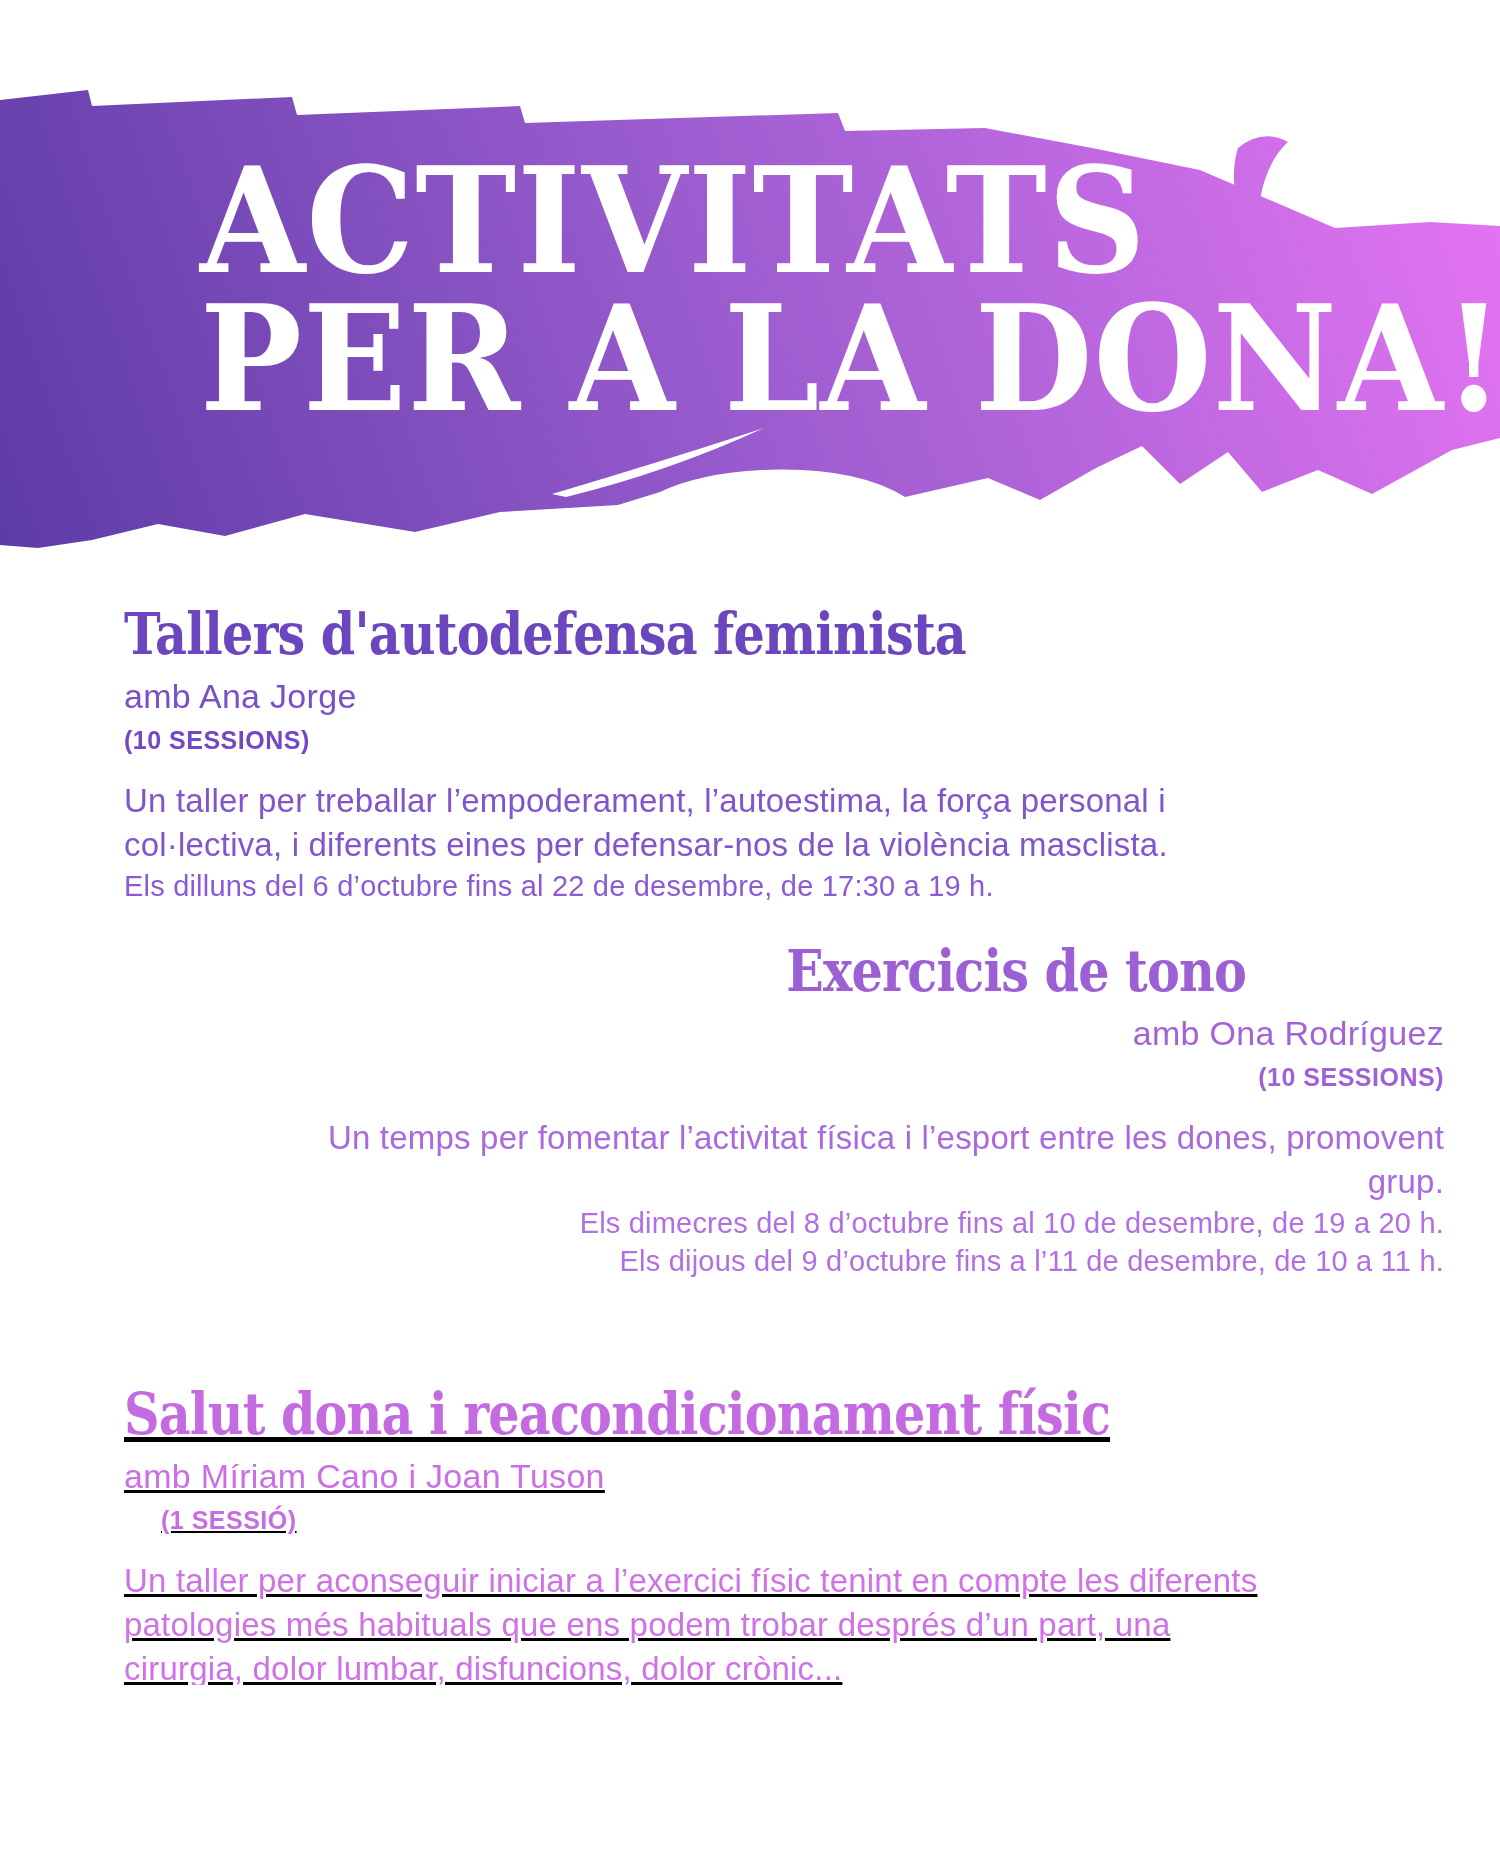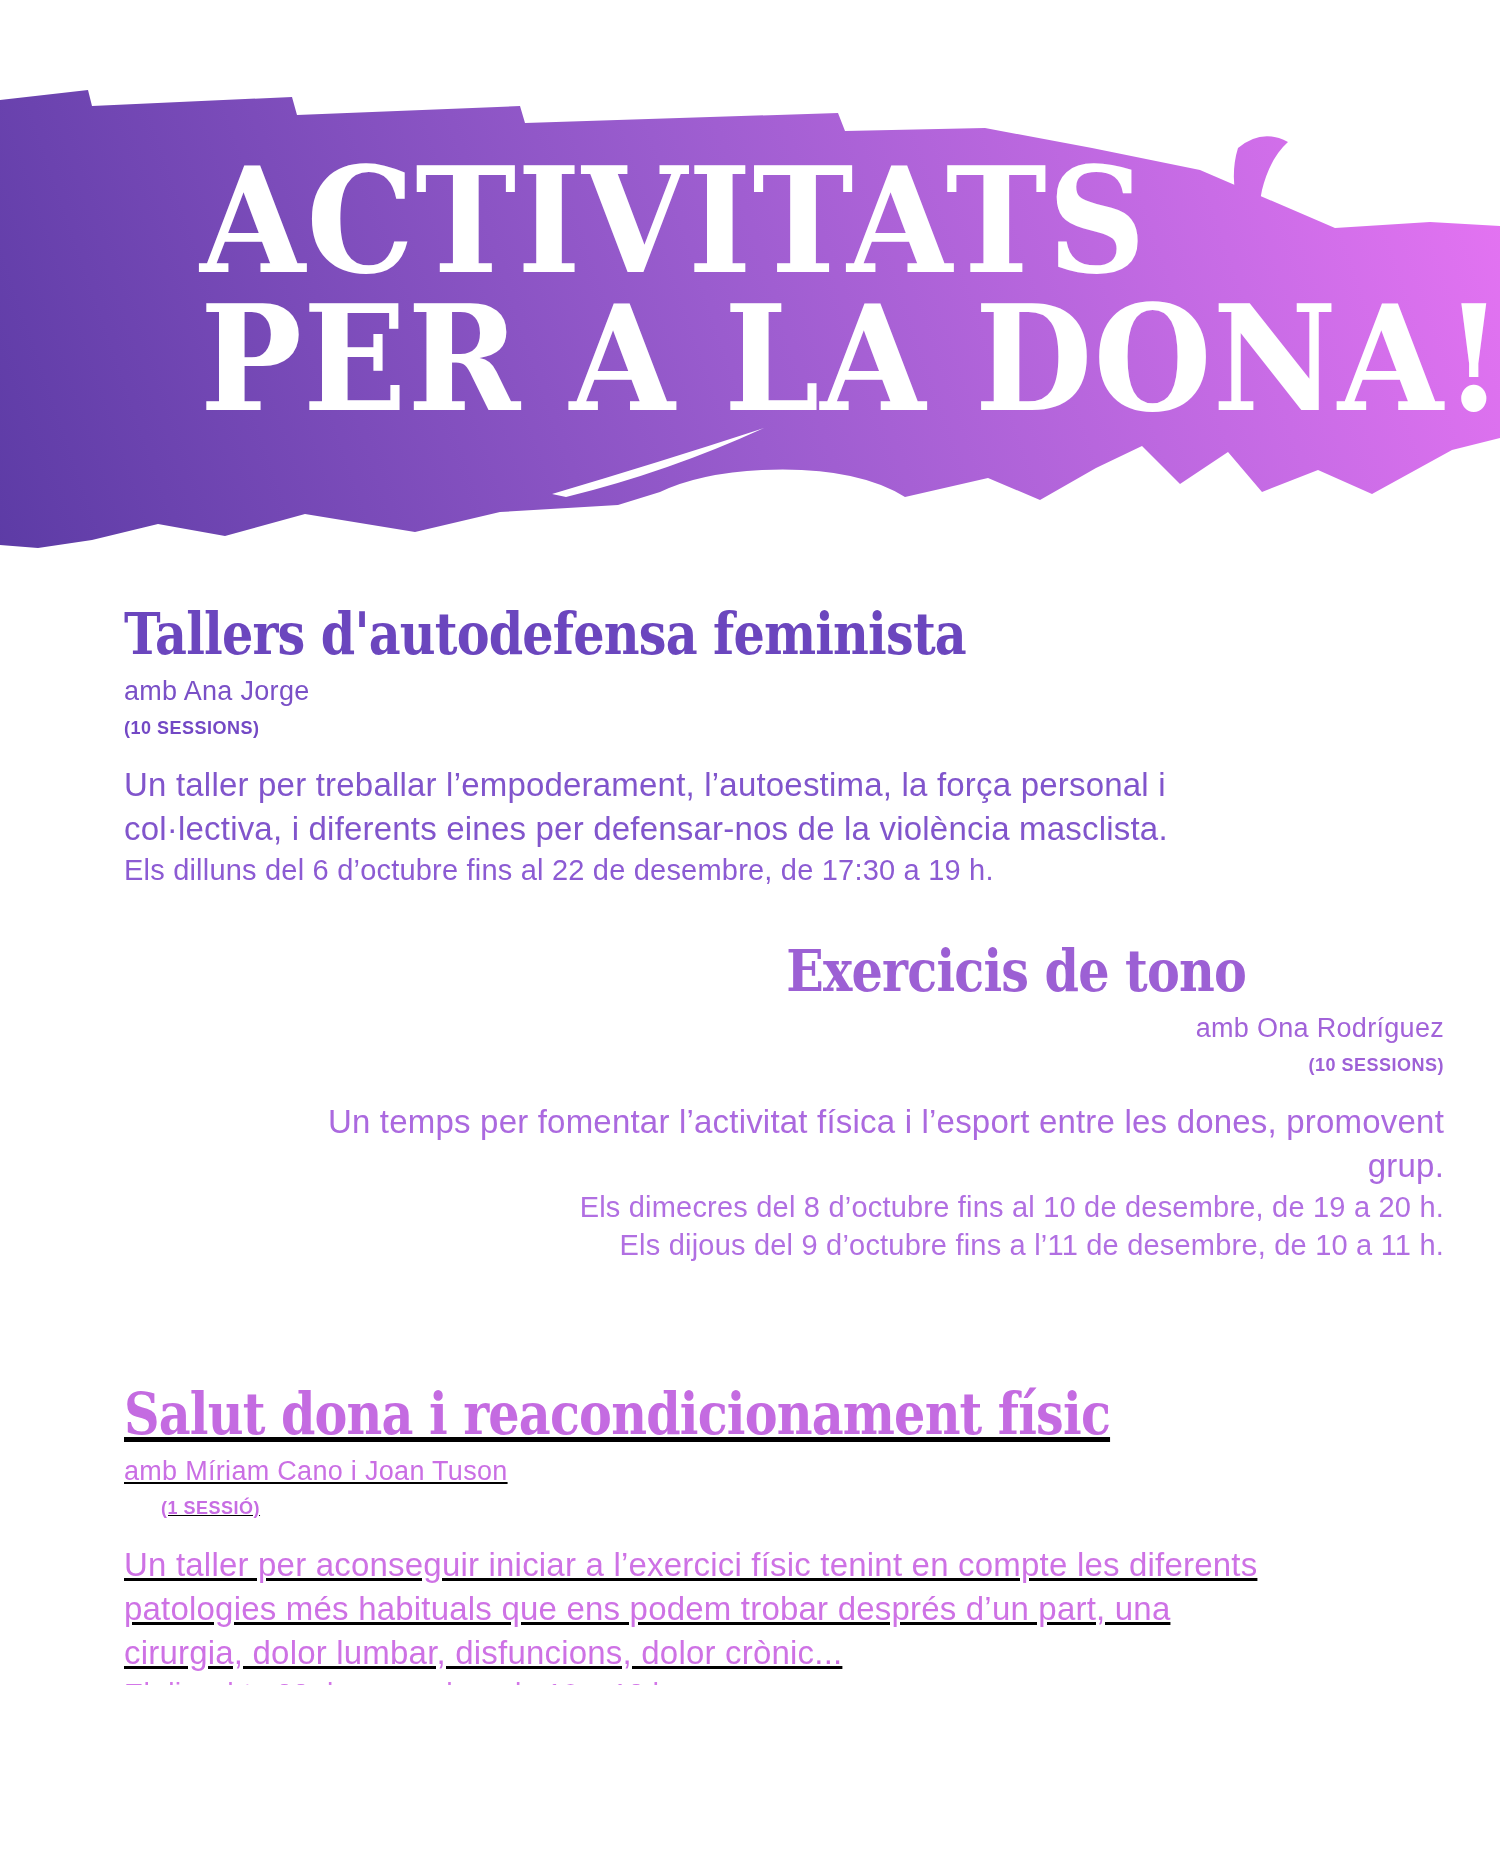--- a/index.html
+++ b/index.html
@@ -47,27 +47,27 @@
     font-weight: bold;
     font-size: 58px;
     line-height: 1.05;
     letter-spacing: -1px;
     transform: scaleX(0.85);
     transform-origin: left top;
     white-space: nowrap;
   }
   .instructor {
     margin-top: 10px;
-    font-size: 27px;
+    font-size: 34px;
     line-height: 1.25;
     letter-spacing: 0.3px;
   }
   .sessions {
     margin-top: 9px;
-    font-size: 18px;
+    font-size: 25px;
     font-weight: bold;
     letter-spacing: 0.5px;
   }
   .description {
     margin-top: 24px;
     font-size: 33px;
     line-height: 44px;
     letter-spacing: 0.2px;
   }
   .schedule {

